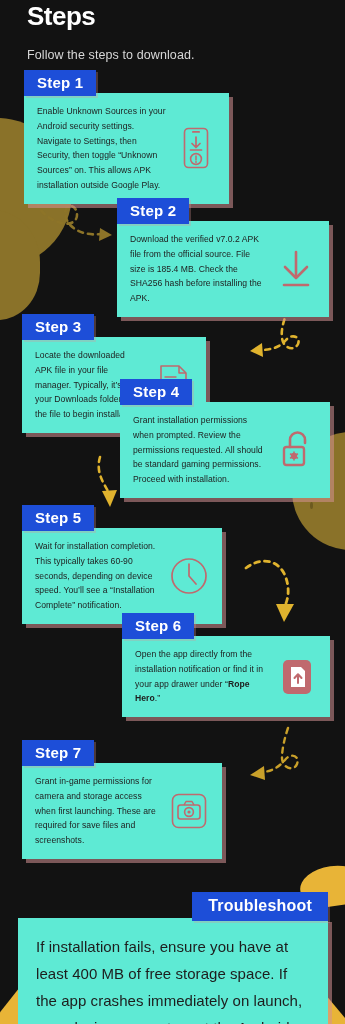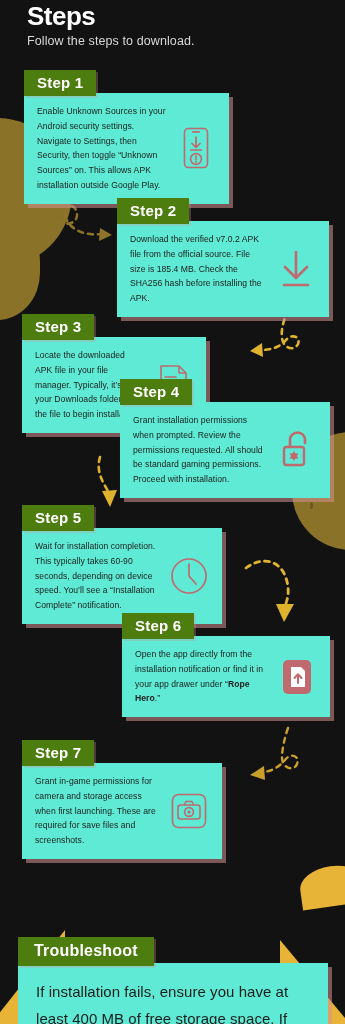--- a/index.html
+++ b/index.html
@@ -69,34 +69,34 @@
   
   .header { position: absolute; left: 27px; top: 2px; width: 290px; }
   .header h1 {
     font-size: 26px;
     font-weight: bold;
     color: #ffffff;
     letter-spacing: -0.5px;
     line-height: 1.15;
   }
   .header .sub {
-    margin-top: 2px;
+    margin-top: 16px;
     font-size: 12.5px;
     color: #d8d8d8;
     letter-spacing: 0.1px;
   }
 
   
   .step {
     position: absolute;
   }
   .badge {
     position: relative;
     display: inline-block;
-    background: #4d7c0f;
+    background: #1d4ed8;
     color: #ffffff;
     font-size: 15px;
     font-weight: bold;
     padding: 4px 13px 5px 13px;
     letter-spacing: 0.2px;
     z-index: 3;
     box-shadow: 2px 2px 0 rgba(215,150,150,0.30);
   }
   .badge.wide { font-size: 16px; padding: 5px 16px 6px 16px; }
 
@@ -135,21 +135,21 @@
   #step3 { left: 22px;  top: 314px; width: 184px; }
   #step4 { left: 120px; top: 379px; width: 210px; }
   #step5 { left: 22px;  top: 505px; width: 200px; }
   #step6 { left: 122px; top: 613px; width: 208px; }
   #step7 { left: 22px;  top: 740px; width: 200px; }
 
   #step1 .card .txt, #step3 .card .txt, #step5 .card .txt, #step7 .card .txt { max-width: 138px; }
 
   
   #trouble { left: 18px; top: 892px; width: 310px; position: absolute; }
-  #trouble .badge-wrap { text-align: left; margin-top: 45px; }
+  #trouble .badge-wrap { text-align: right; }
   #trouble .card { padding: 15px 16px 18px 18px; min-height: 88px; align-items: flex-start; }
   #trouble .card .txt { font-size: 15px; line-height: 1.8; max-width: 100%; }
 
   
   .arrow { position: absolute; z-index: 1; }
 </style>
 </head>
 <body>
 
 <div class="page">

